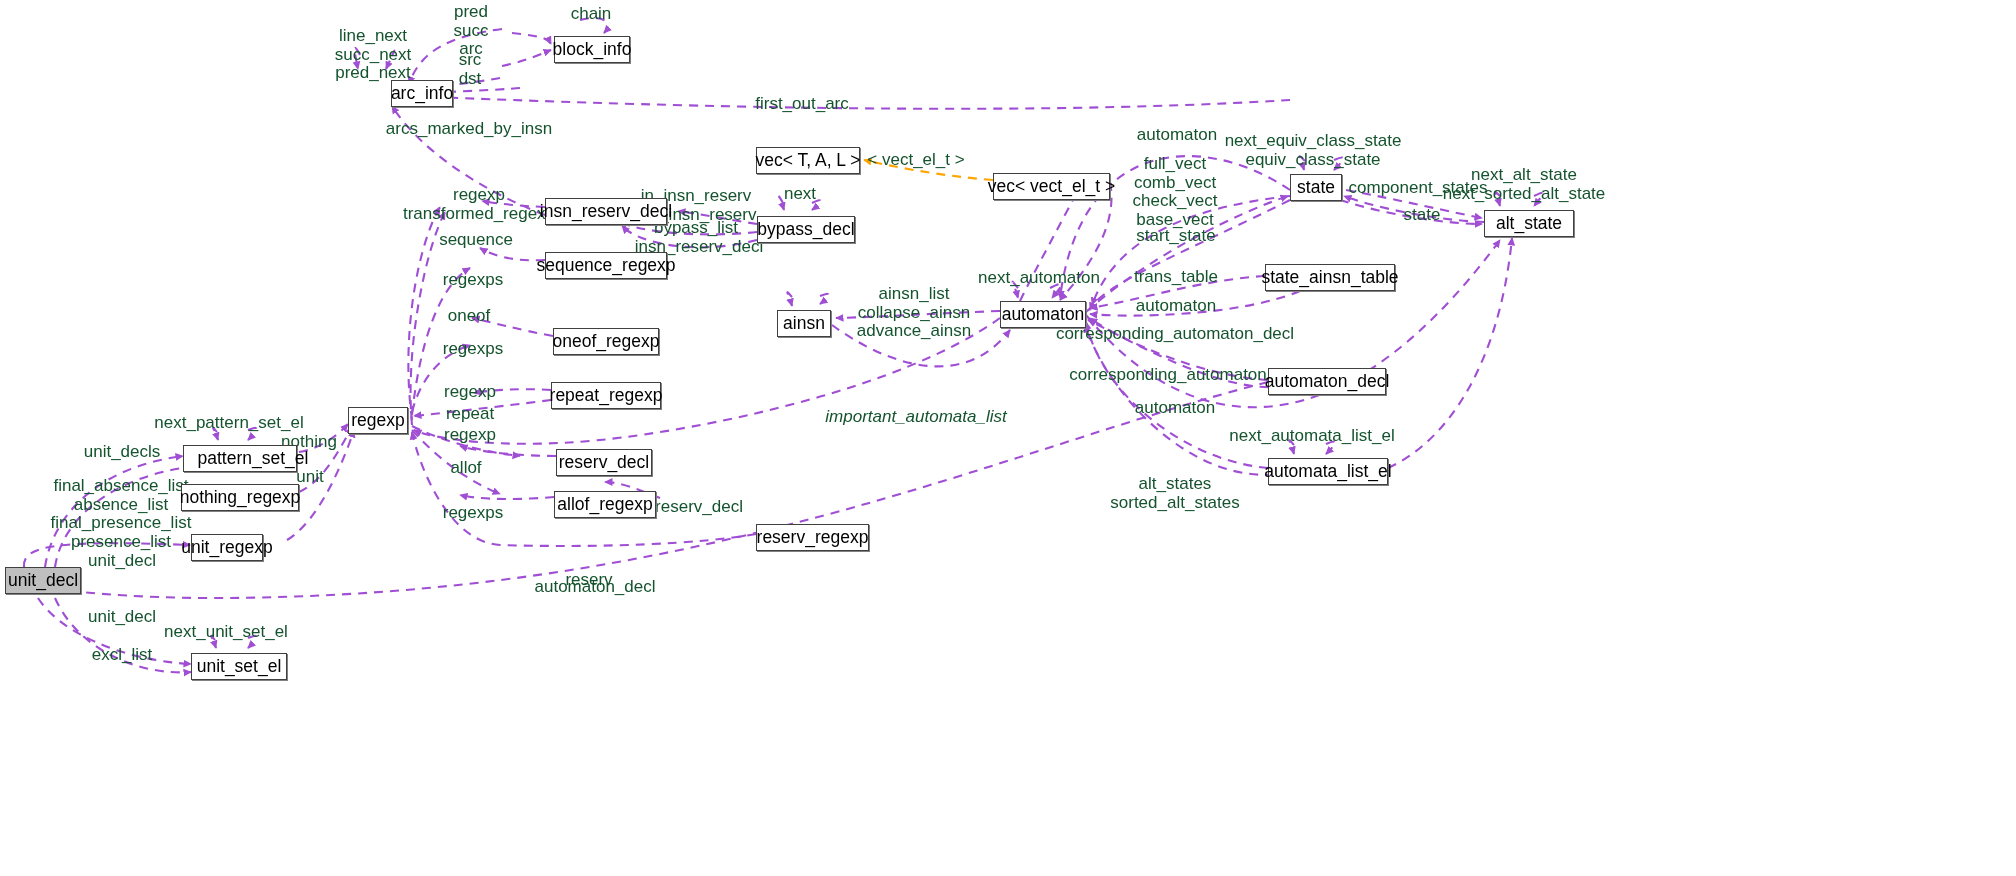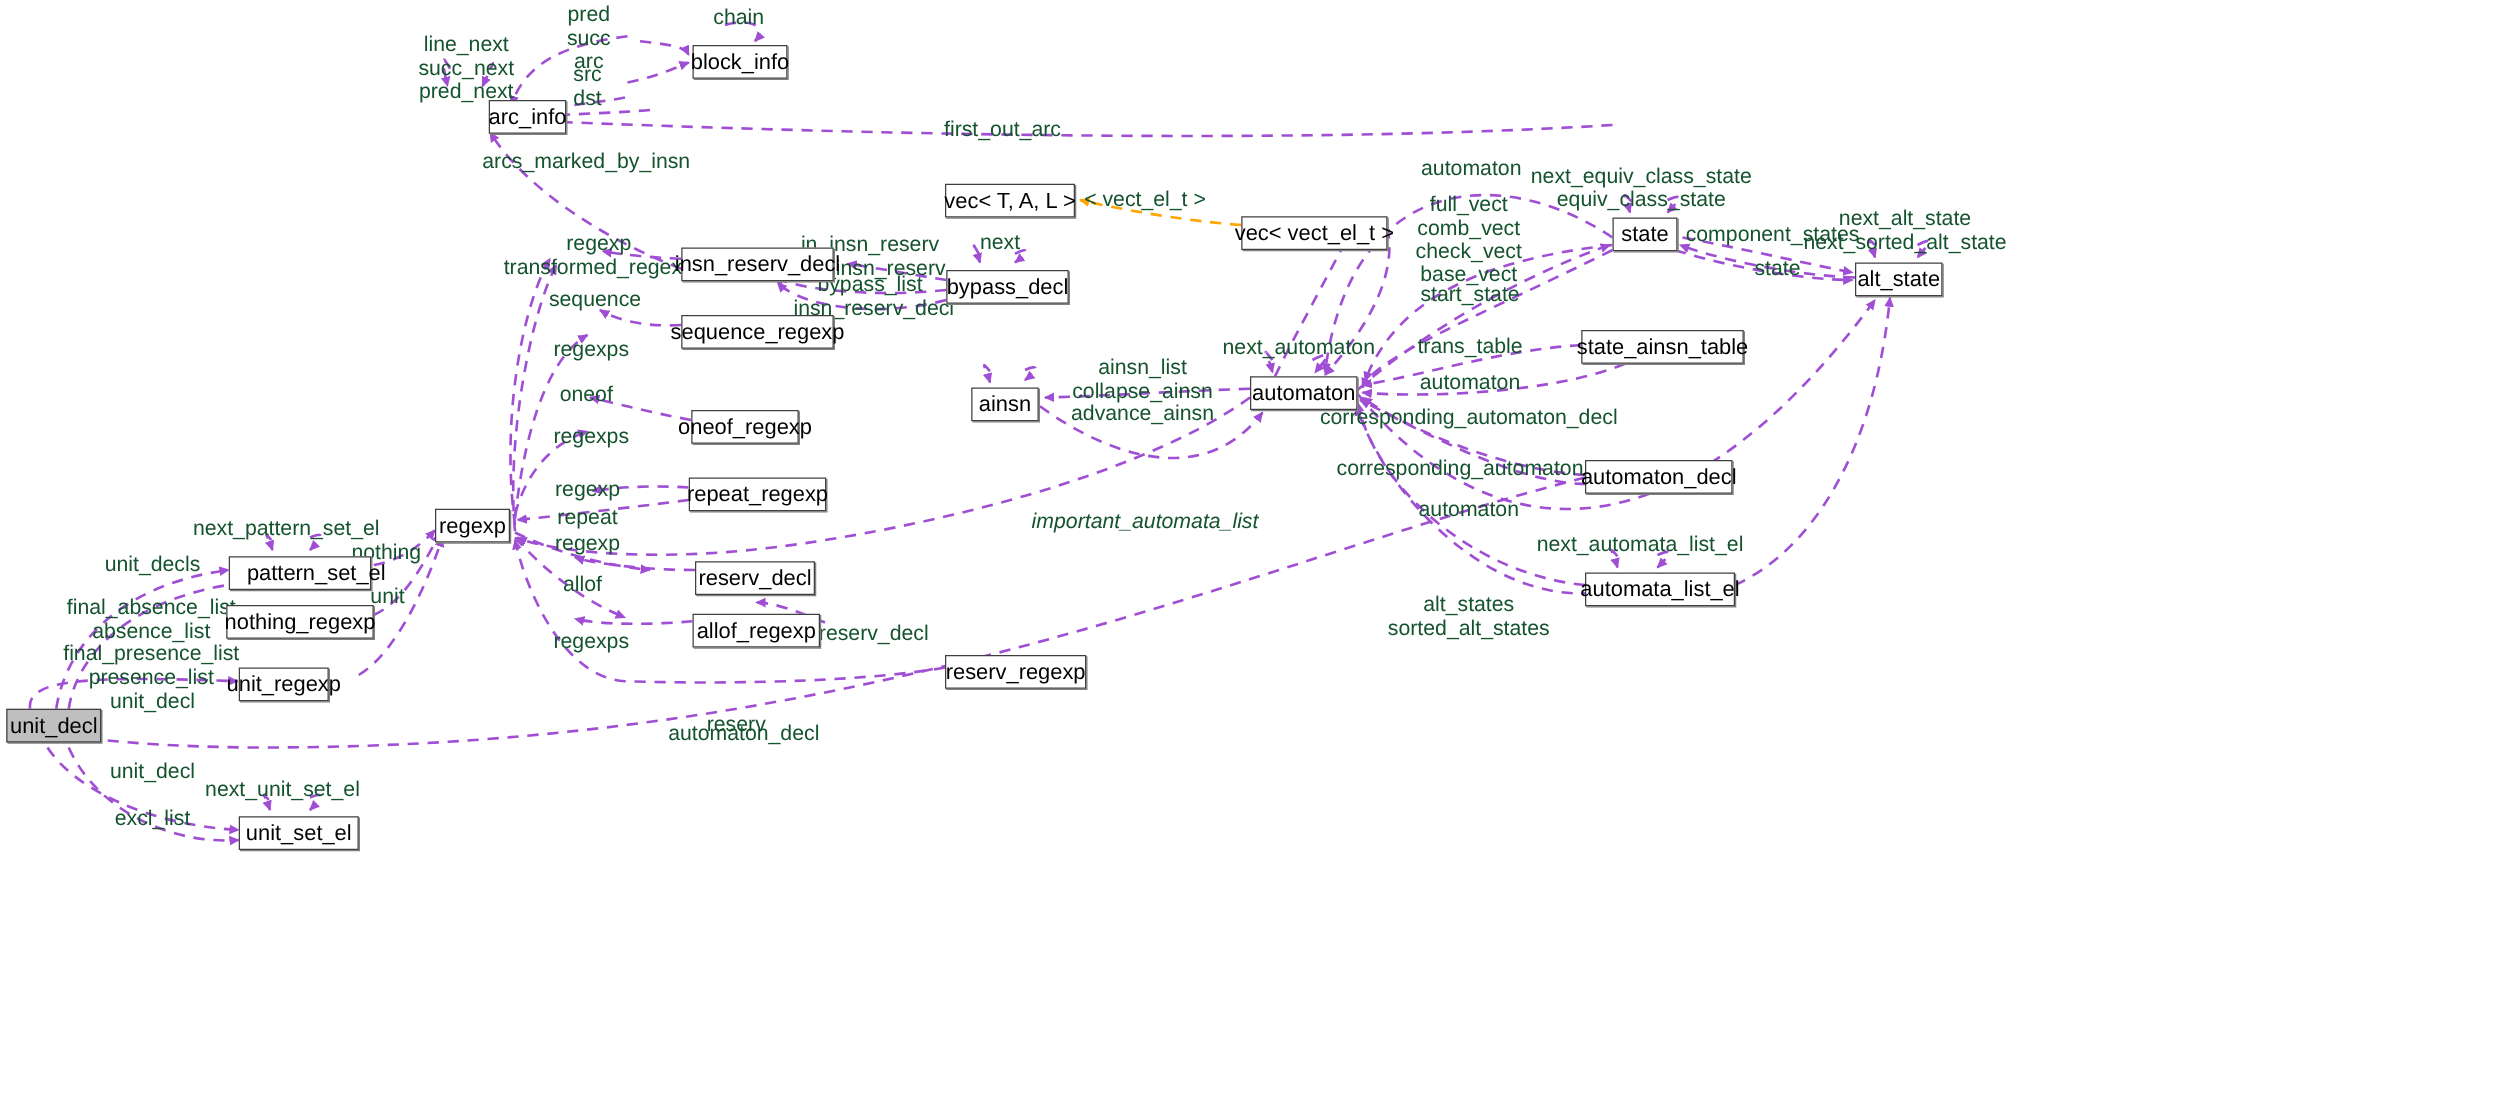--- a/index.html
+++ b/index.html
@@ -228,34 +228,34 @@
     <div class="elabel" style="left: 1313px; top: 132px;">next_equiv_class_state
 equiv_class_state</div>
     <div class="elabel" style="left: 1418px; top: 179px;">component_states</div>
     <div class="elabel" style="left: 1422px; top: 206px;">state</div>
     <div class="elabel" style="left: 1524px; top: 166px;">next_alt_state
 next_sorted_alt_state</div>
     <div class="node" style="left: 344px; top: 80px; width: 62px; margin-left: 47px;">arc_info</div>
     <div class="node" style="left: 554px; top: 36px; width: 76px;">block_info</div>
     <div class="node" style="left: 545px; top: 198px; width: 122px;">insn_reserv_decl</div>
     <div class="node" style="left: 545px; top: 252px; width: 122px;">sequence_regexp</div>
-    <div class="node" style="left: 553px; top: 328px; width: 86px;">oneof_regexp</div>
+    <div class="node" style="left: 553px; top: 328px; width: 106px;">oneof_regexp</div>
     <div class="node" style="left: 551px; top: 382px; width: 110px;">repeat_regexp</div>
     <div class="node" style="left: 556px; top: 449px; width: 96px;">reserv_decl</div>
     <div class="node" style="left: 554px; top: 491px; width: 102px;">allof_regexp</div>
     <div class="node" style="left: 756px; top: 524px; width: 113px;">reserv_regexp</div>
     <div class="node" style="left: 348px; top: 407px; width: 60px;">regexp</div>
     <div class="node" style="left: 183px; top: 445px; width: 114px; padding-left: 35px;">pattern_set_el</div>
     <div class="node" style="left: 181px; top: 484px; width: 118px;">nothing_regexp</div>
     <div class="node" style="left: 191px; top: 534px; width: 72px;">unit_regexp</div>
     <div class="node highlight" style="left: 5px; top: 567px; width: 76px;">unit_decl</div>
     <div class="node" style="left: 191px; top: 653px; width: 96px;">unit_set_el</div>
     <div class="node" style="left: 756px; top: 147px; width: 104px;">vec&lt; T, A, L &gt;</div>
     <div class="node" style="left: 993px; top: 173px; width: 117px;">vec&lt; vect_el_t &gt;</div>
     <div class="node" style="left: 757px; top: 216px; width: 98px;">bypass_decl</div>
     <div class="node" style="left: 777px; top: 310px; width: 54px;">ainsn</div>
     <div class="node" style="left: 1000px; top: 301px; width: 86px;">automaton</div>
     <div class="node" style="left: 1290px; top: 174px; width: 52px;">state</div>
-    <div class="node" style="left: 1484px; top: 210px; width: 70px;">alt_state</div>
+    <div class="node" style="left: 1484px; top: 210px; width: 90px;">alt_state</div>
     <div class="node" style="left: 1265px; top: 264px; width: 130px;">state_ainsn_table</div>
     <div class="node" style="left: 1268px; top: 368px; width: 118px;">automaton_decl</div>
     <div class="node" style="left: 1268px; top: 458px; width: 120px;">automata_list_el</div>
   </div>
 
 </body></html>

